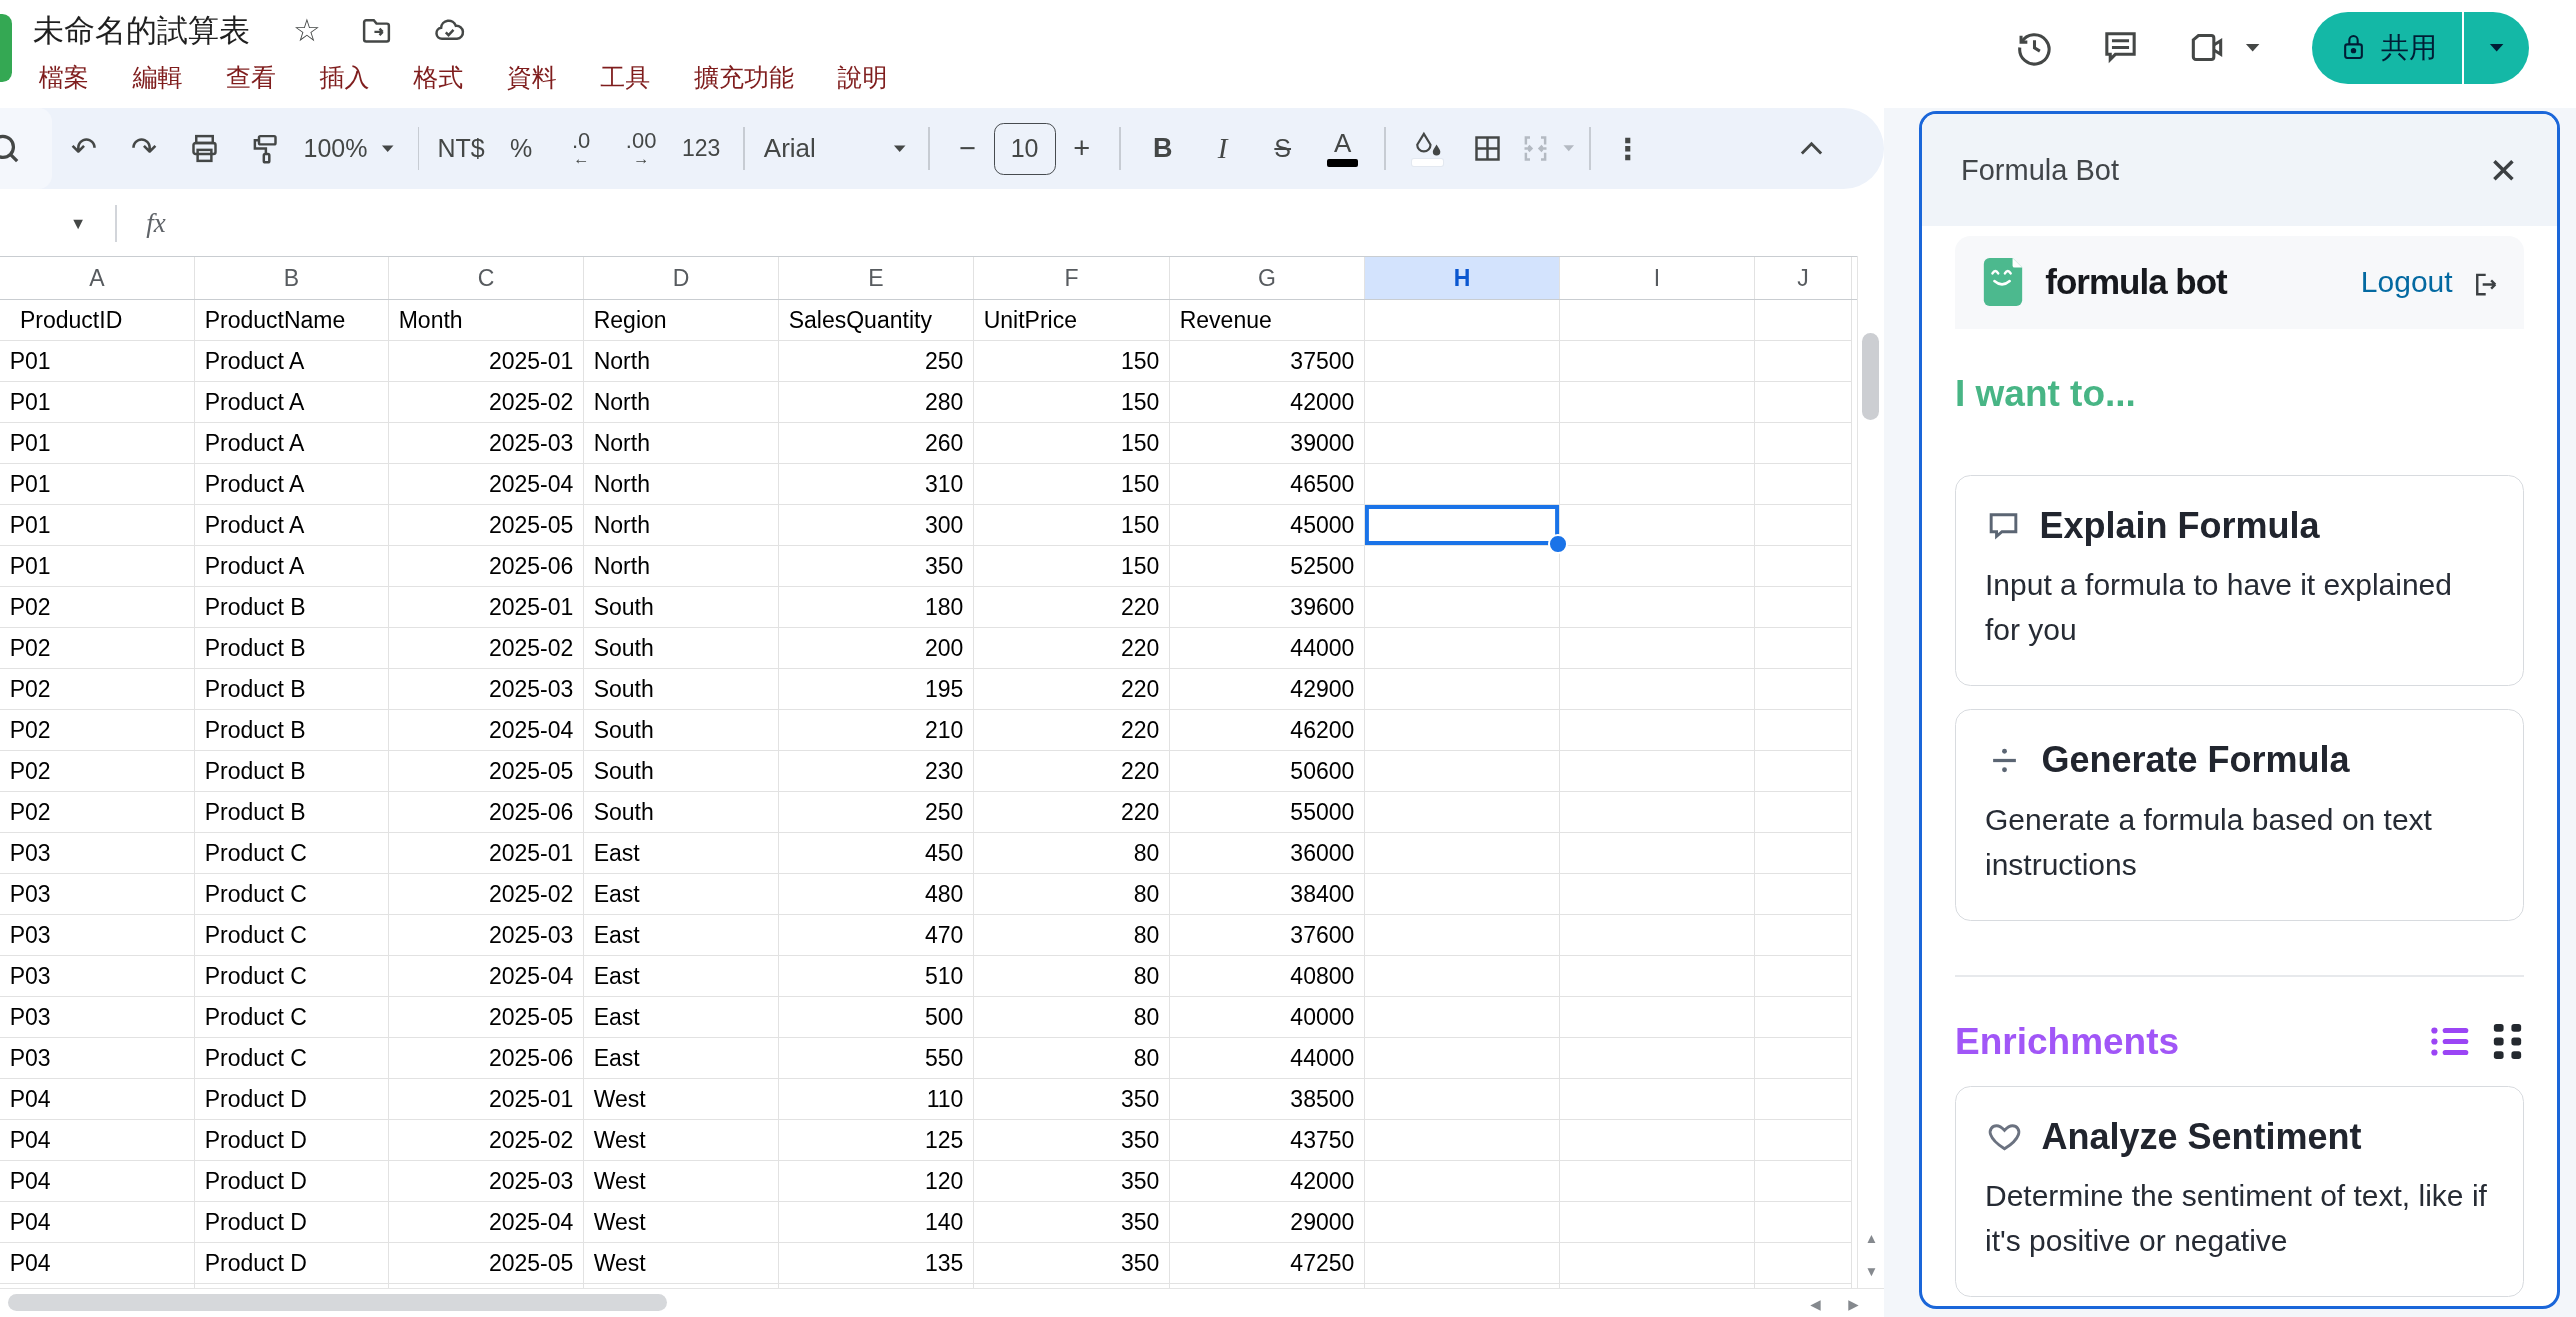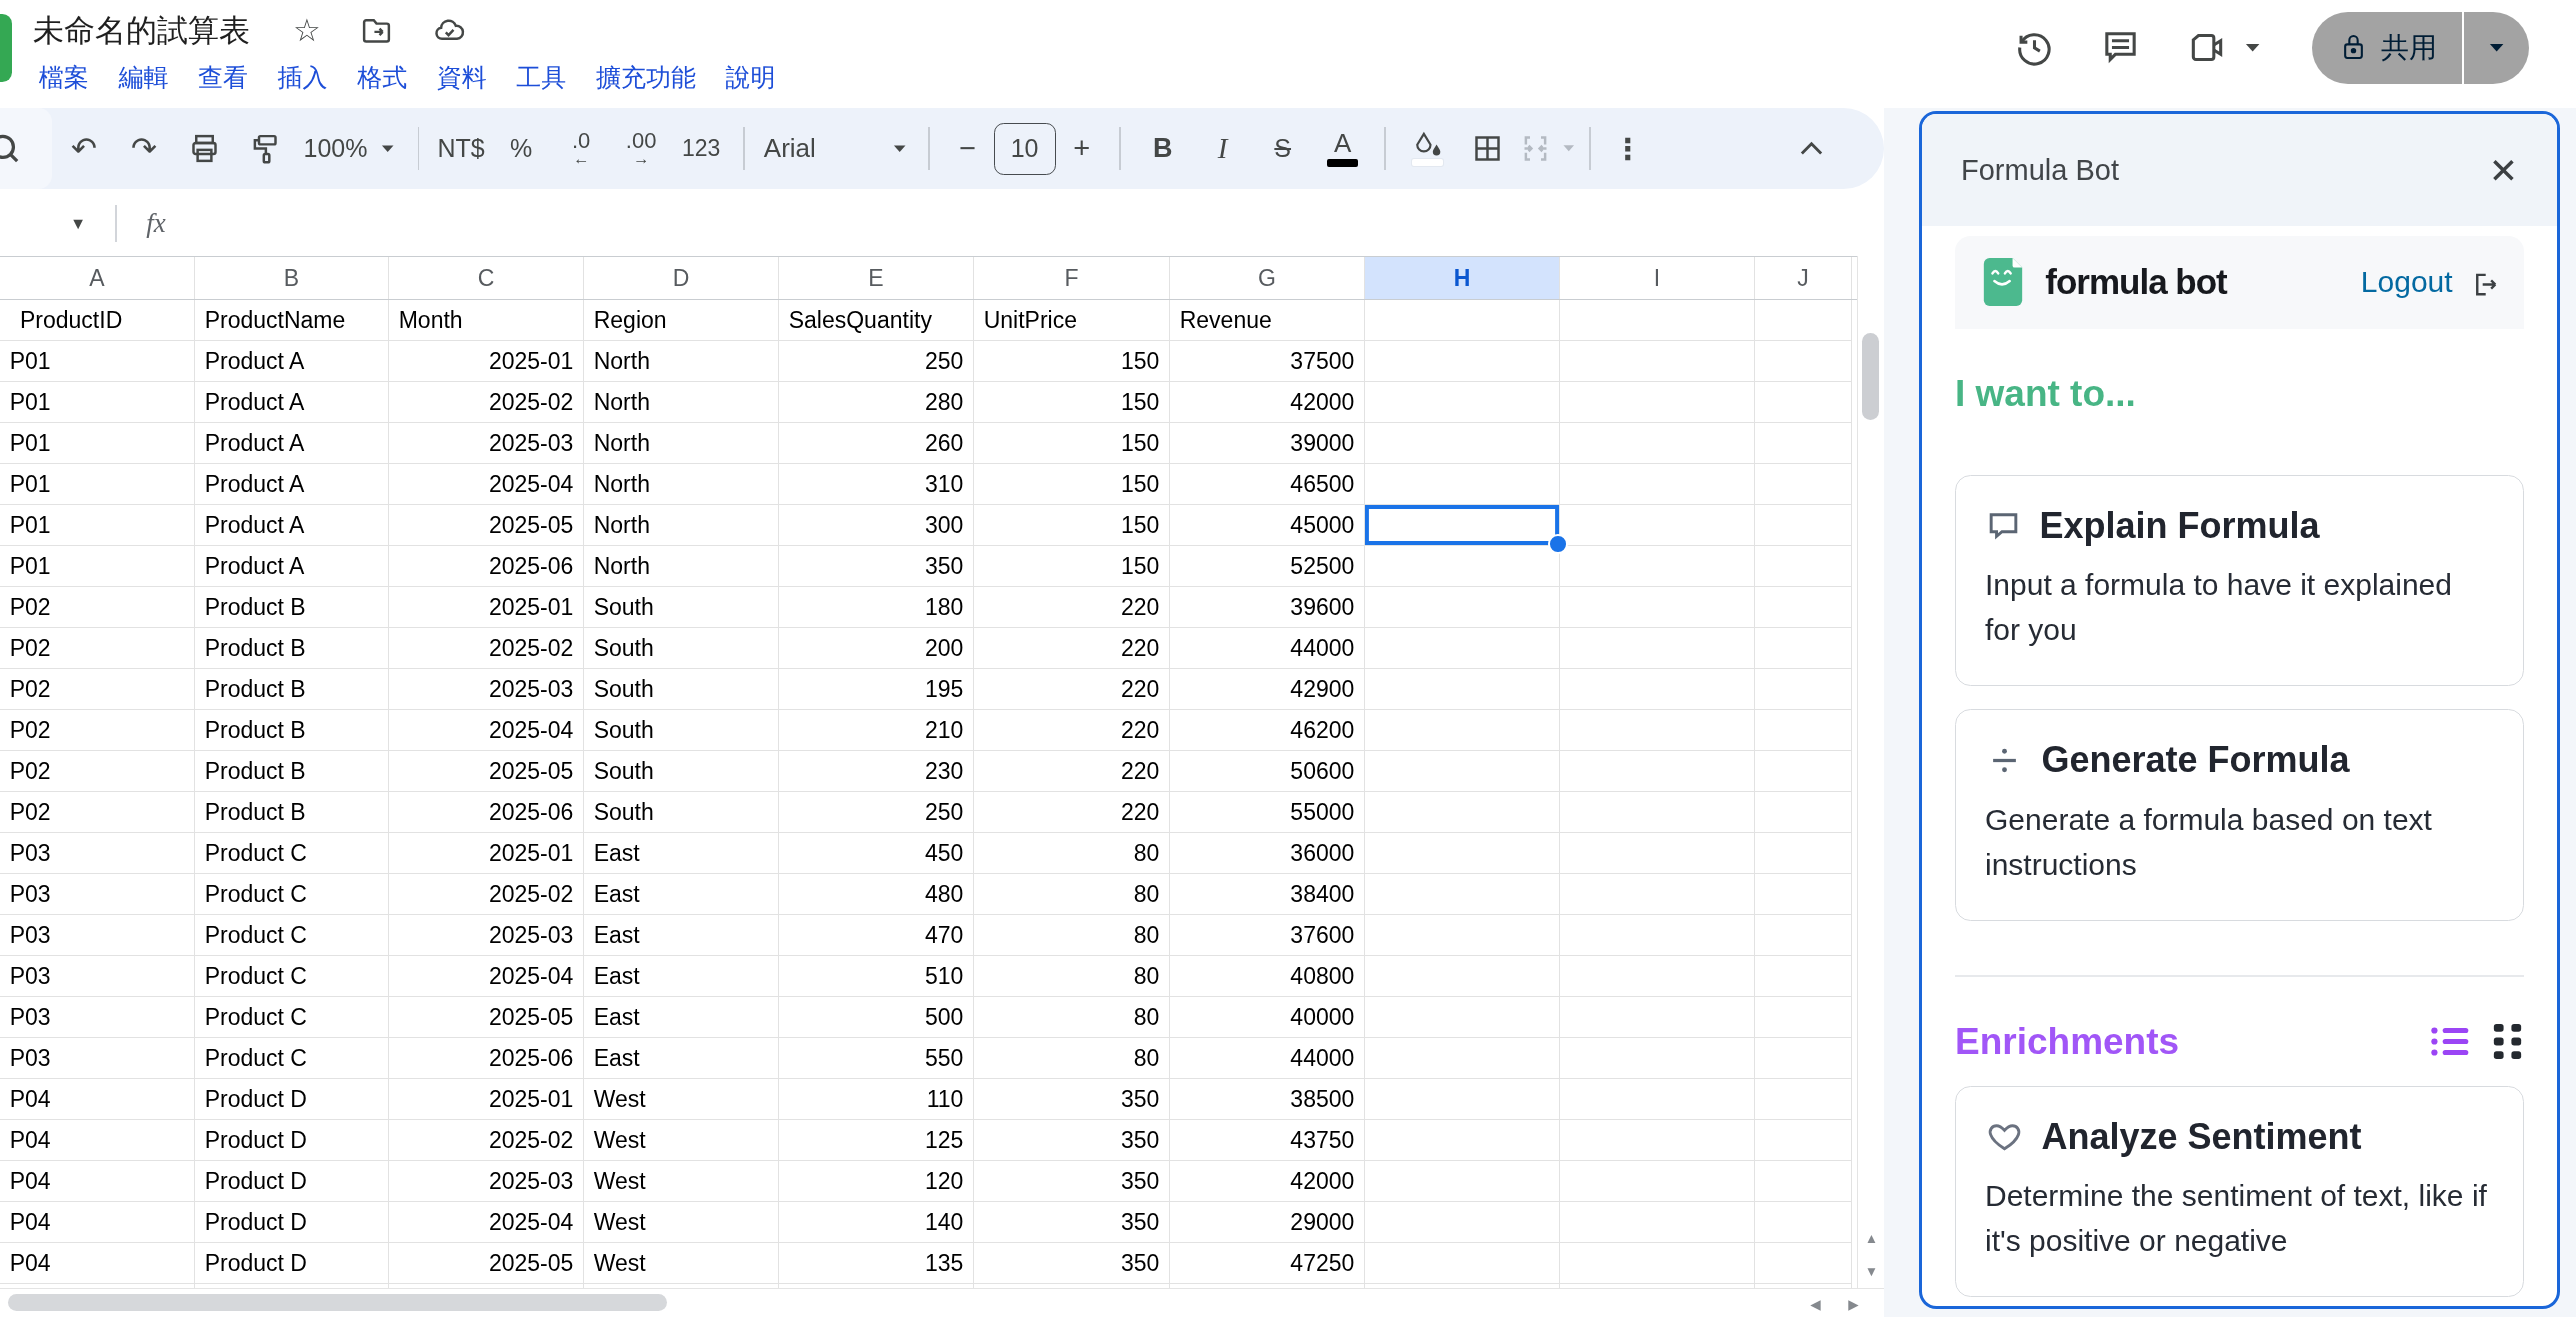--- a/index.html
+++ b/index.html
@@ -8,24 +8,24 @@
     font-family:"Liberation Sans","DejaVu Sans",sans-serif;color:#202124;
     position:relative;
   }
   
   #topbar{position:absolute;left:0;top:0;width:2576px;height:108px;background:#fff;}
   .logo-sliver{position:absolute;left:-29px;top:13.5px;width:41px;height:68px;background:#34a853;border-radius:9.7px;}
   .title-block{position:absolute;left:33px;top:5.8px;}
   .title-row{display:flex;align-items:center;height:50px;}
   .doc-title{font-size:31px;color:#1f1f1f;}
   .title-icons{display:flex;align-items:center;gap:39px;margin-left:43px;color:#444746;}
-  .menu-row{display:flex;align-items:center;gap:18px;height:44px;font-size:25px;color:#1d4ed8;}
+  .menu-row{display:flex;align-items:center;gap:32px;height:44px;font-size:25px;color:#7f1d1d;}
   .menu-item{padding:1.9px 5.8px;border-radius:7.7px;cursor:default;}
   .tb-right{position:absolute;top:11.6px;left:2013px;display:flex;align-items:center;gap:44px;color:#444746;}
-  .share-pill{display:flex;align-items:center;height:72px;border-radius:36px;background:#a3a3a3;color:#001d35;margin-left:5.8px;}
+  .share-pill{display:flex;align-items:center;height:72px;border-radius:36px;background:#14b8a6;color:#001d35;margin-left:5.8px;}
   .share-main{display:flex;align-items:center;padding:0 25px 0 29px;gap:15.5px;font-size:28px;}
   .share-sep{width:1.9px;height:72px;background:#fff;}
   .share-caret{padding:0 23px;display:flex;align-items:center;}
   
   #toolbar{position:absolute;left:0;top:108px;width:1884px;height:81px;background:#edf2fa;
     border-radius:0 41px 41px 0;display:flex;align-items:center;color:#444746;}
   .tb-search-stub{position:absolute;left:0;top:0;width:52px;height:81px;background:#f4f7fc;border-radius:0 13.5px 13.5px 0;display:flex;align-items:center;}
   .tbi{display:flex;align-items:center;justify-content:center;min-width:60px;height:58px;border-radius:9.7px;}
   .tb-divider{width:1.9px;height:43px;background:#c7ccd3;margin:0 11.6px;}
   .tb-text{font-size:25px;}

